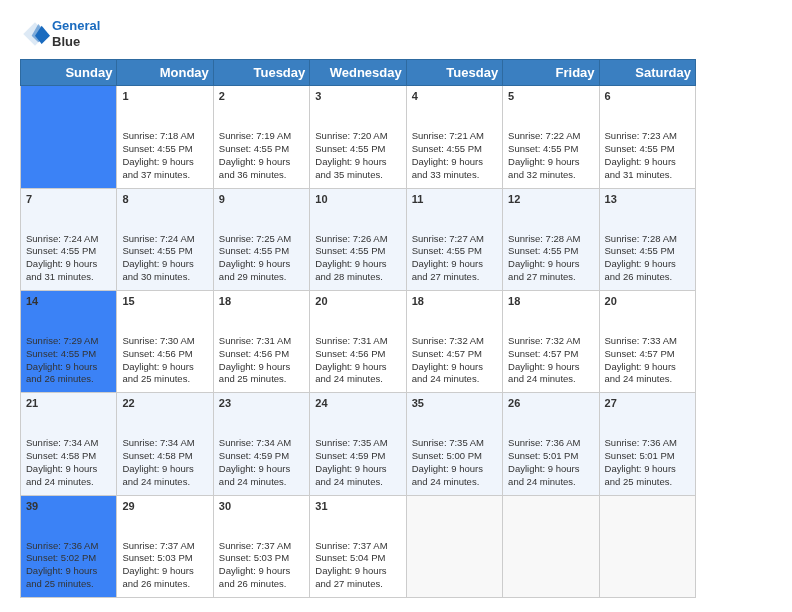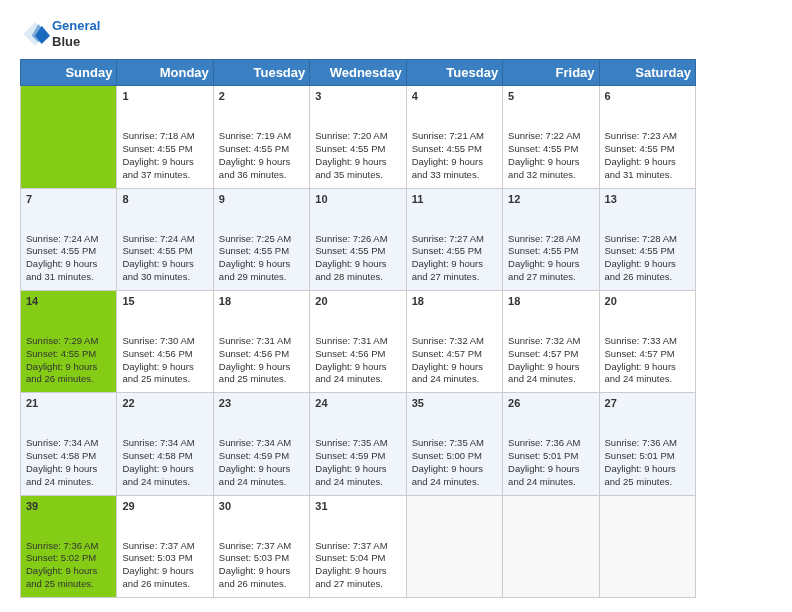--- a/index.html
+++ b/index.html
@@ -79,21 +79,21 @@
       height: 82px;
       background: #fff;
     }
     .calendar td.empty {
       background: #f8f8f8;
     }
     .calendar tr:nth-child(even) td:not(.empty) {
       background: #f0f5fc;
     }
     .calendar tr td:first-child {
-      background: #84cc16;
+      background: #3b82f6;
     }
     .day-num {
       font-size: 11px;
       font-weight: bold;
       color: #333;
       display: block;
       margin-bottom: 2px;
     }
     .day-info {
       font-size: 9.5px;

